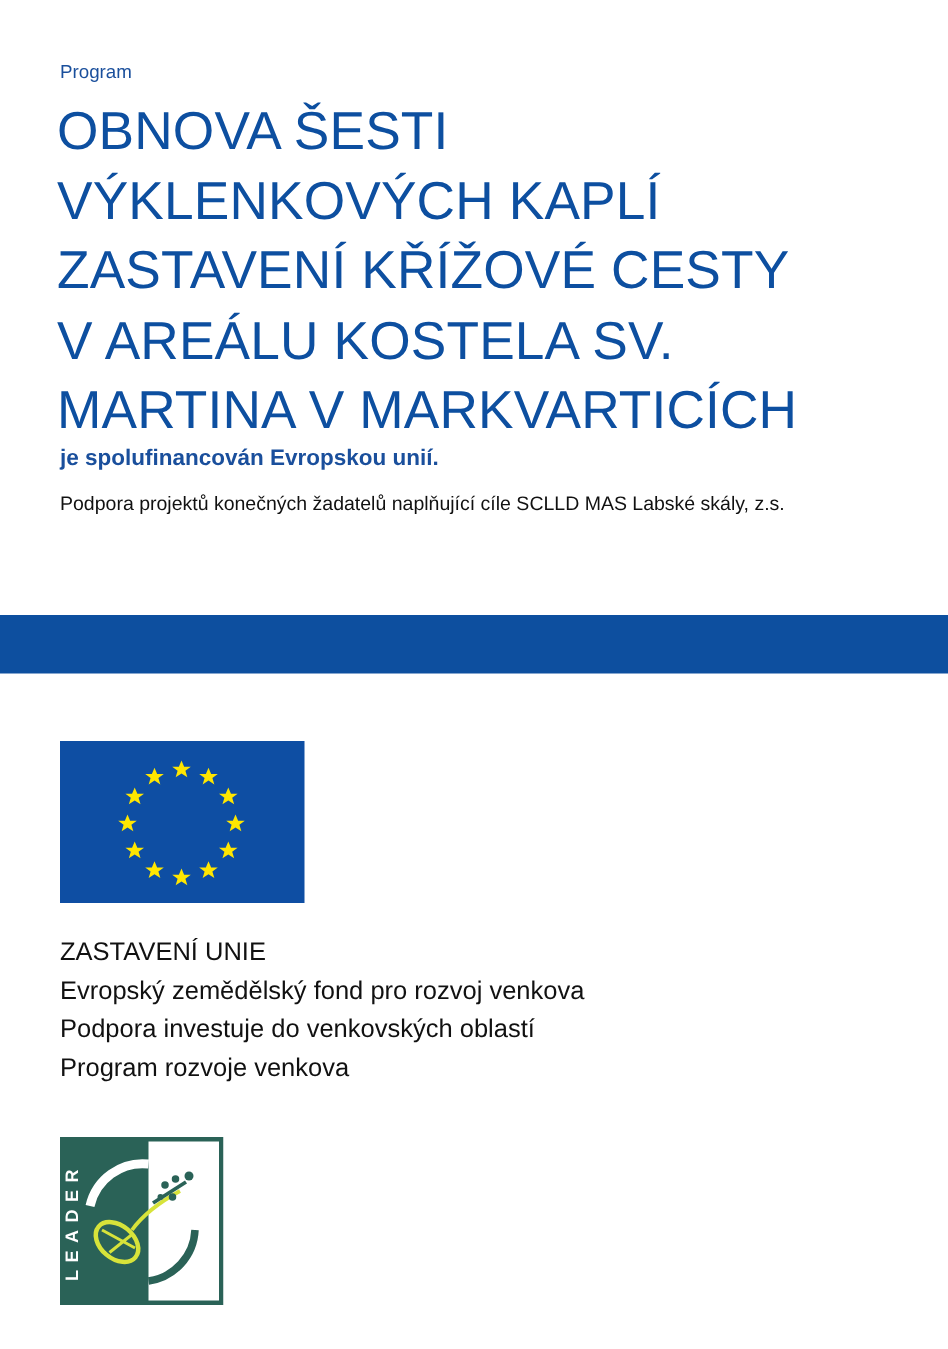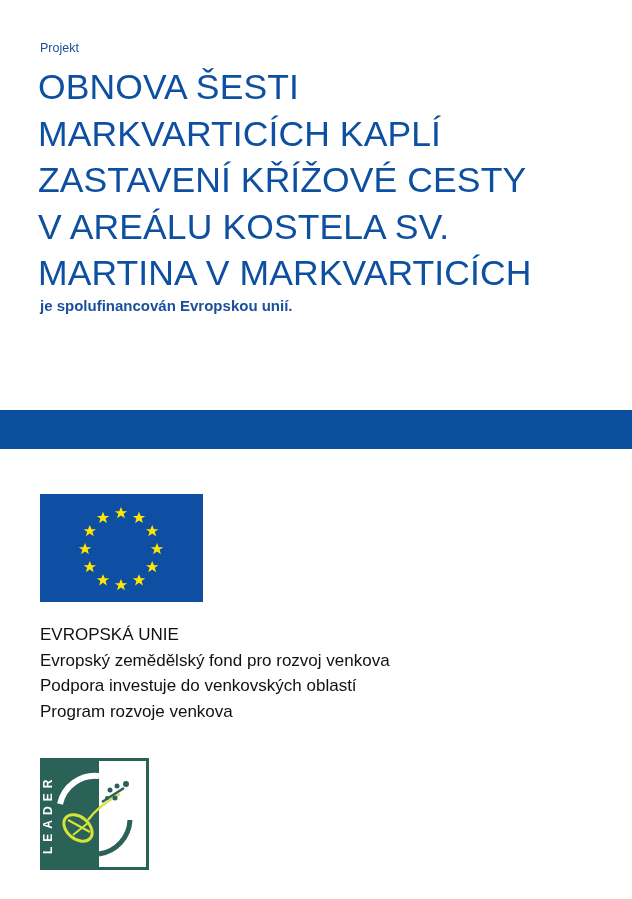--- a/index.html
+++ b/index.html
@@ -13,33 +13,34 @@
     .desc span { display: block; white-space: nowrap; }
     .band { left: 0; top: 410px; width: 632px; height: 39px; background: #0d4f9f; }
     .flag { left: 40px; top: 494px; width: 163px; height: 108px; background: #0e4ea3; }
     .eu-text { left: 40px; top: 622px; font-size: 17px; color: #111; line-height: 25.5px; }
     .eu-text span { display: block; white-space: nowrap; }
     .leader { left: 40px; top: 758px; width: 109px; height: 112px; }
   </style>
 </head>
 <body>
 
-<div class="abs label-projekt">Projekt</div>
+<div class="abs label-projekt">Program</div>
 
 <h1 class="abs title">
   <span>OBNOVA ŠESTI</span>
-  <span>MARKVARTICÍCH KAPLÍ</span>
+  <span>VÝKLENKOVÝCH KAPLÍ</span>
   <span>ZASTAVENÍ KŘÍŽOVÉ CESTY</span>
   <span>V AREÁLU KOSTELA SV.</span>
   <span>MARTINA V MARKVARTICÍCH</span>
 </h1>
 
 <div class="abs subtitle">je spolufinancován Evropskou unií.</div>
 
 <div class="abs desc">
+  <span>Podpora projektů konečných žadatelů naplňující cíle SCLLD MAS Labské skály, z.s.</span>
 </div>
 
 <div class="abs band"></div>
 
 <div class="abs flag">
   <svg width="163" height="108" viewBox="0 0 163 108">
     <defs>
       <polygon id="star" points="0,-6 1.76,-1.85 6.2,-1.85 2.6,0.8 3.9,5.2 0,2.6 -3.9,5.2 -2.6,0.8 -6.2,-1.85 -1.76,-1.85" fill="#ffe600"></polygon>
     </defs>
     <g transform="translate(81,55)">
@@ -53,21 +54,21 @@
       <use href="#star" transform="translate(-18,31.2)"></use>
       <use href="#star" transform="translate(-31.2,18)"></use>
       <use href="#star" transform="translate(-36,0)"></use>
       <use href="#star" transform="translate(-31.2,-18)"></use>
       <use href="#star" transform="translate(-18,-31.2)"></use>
     </g>
   </svg>
 </div>
 
 <div class="abs eu-text">
-  <span>EVROPSKÁ UNIE</span>
+  <span>ZASTAVENÍ UNIE</span>
   <span>Evropský zemědělský fond pro rozvoj venkova</span>
   <span>Podpora investuje do venkovských oblastí</span>
   <span>Program rozvoje venkova</span>
 </div>
 
 <div class="abs leader">
   <svg width="109" height="112" viewBox="0 0 109 112">
     <rect x="0" y="0" width="109" height="112" fill="#2a6257"></rect>
     <rect x="59" y="3" width="47" height="106" fill="#ffffff"></rect>
 

